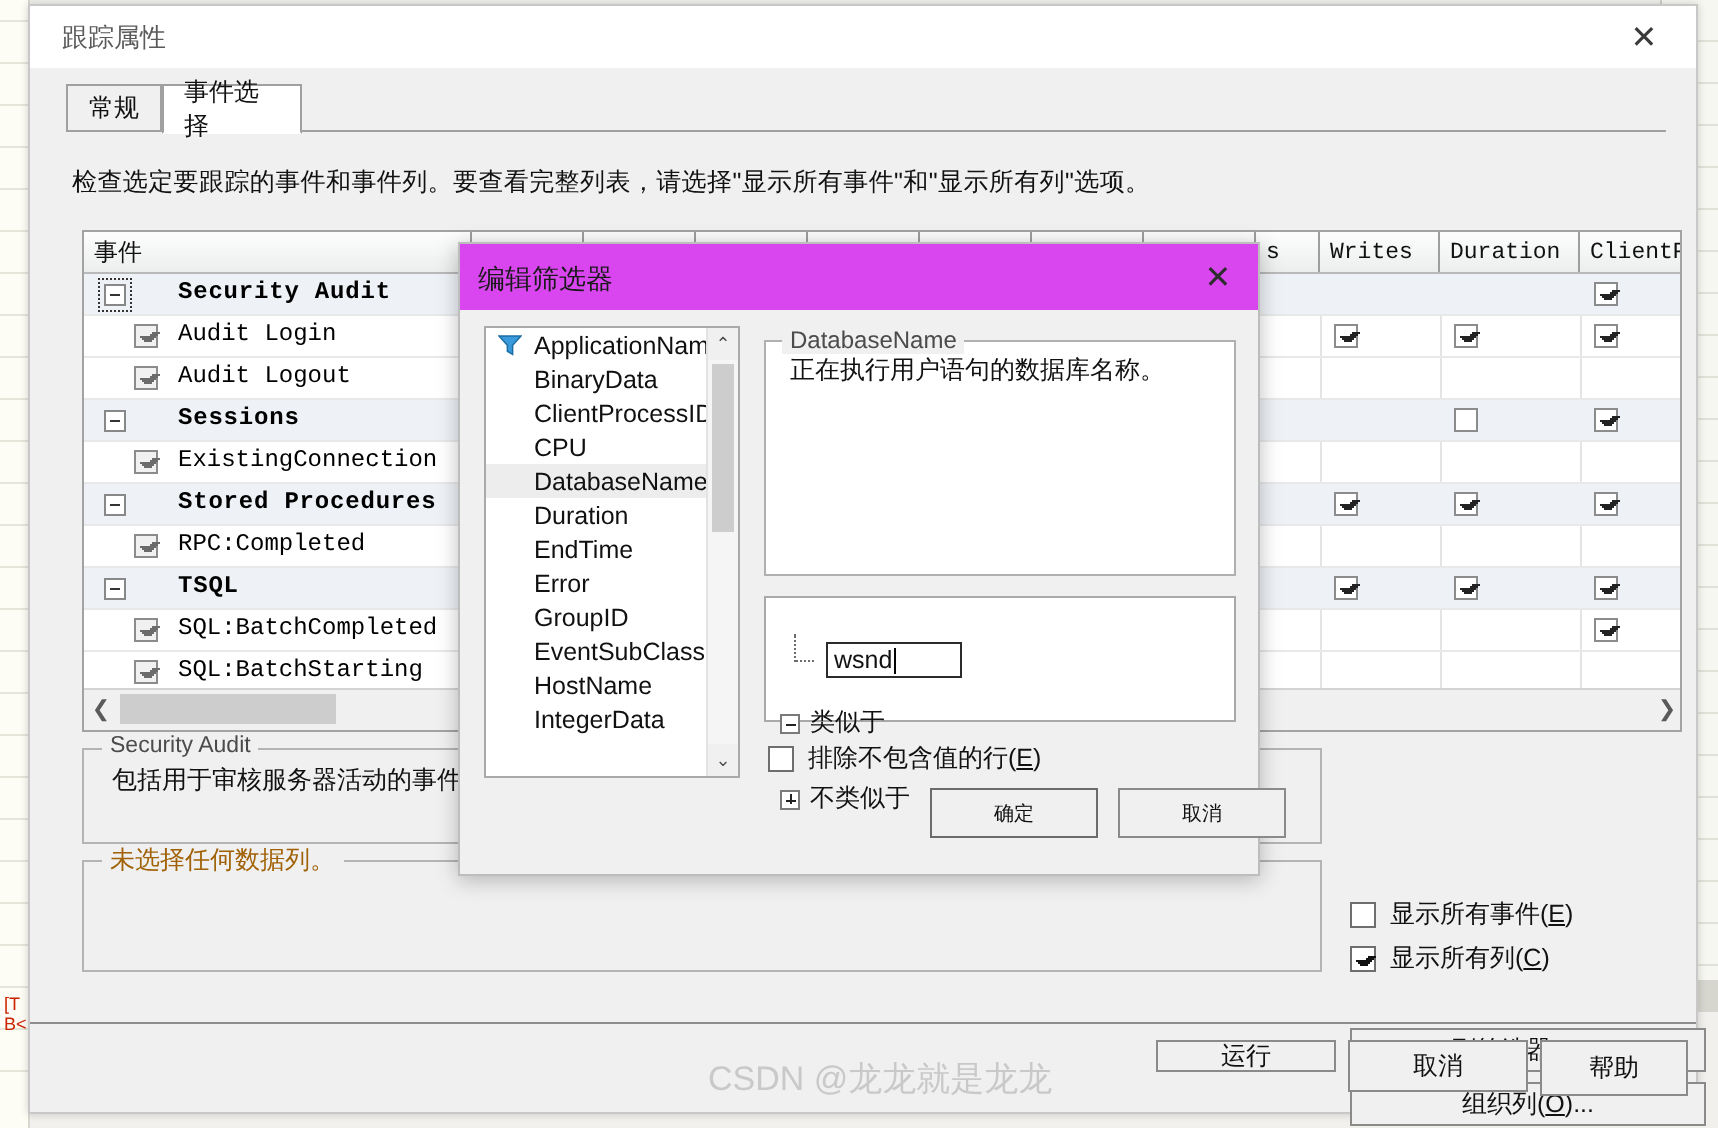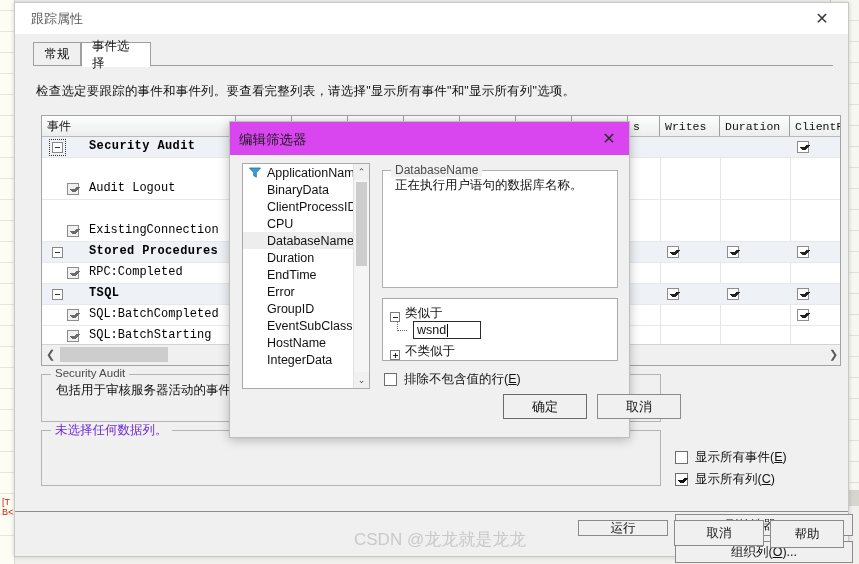--- a/index.html
+++ b/index.html
@@ -79,21 +79,21 @@
      font-size:11px;color:#5a5a5a;}
   #grid-hscroll .arrow.l{left:0;} #grid-hscroll .arrow.r{right:0;}
   #grid-hthumb{position:absolute;left:18px;top:2px;width:108px;height:15px;background:#cdcdcd;}
 
   
   .groupbox{position:absolute;border:1px solid #b4b4b4;box-sizing:border-box;background:transparent;}
   .groupbox > .gtitle{position:absolute;top:-8px;left:9px;background:#f0f0f0;padding:0 4px;font-size:11.5px;color:#4b4b4b;}
   .groupbox > .gtext{position:absolute;left:14px;top:7px;font-size:12.5px;color:#111;}
   #gb-event{left:17px;top:308px;width:620px;height:48px;}
   #gb-column{left:17px;top:364px;width:620px;height:56px;}
-  #gb-column > .gtitle{color:#6d28d9;font-size:12.5px;top:-9px;text-align:right;}
+  #gb-column > .gtitle{color:#a16207;font-size:12.5px;top:-9px;text-align:right;}
 
   
   .ckrow{position:absolute;display:flex;align-items:center;font-size:12.5px;color:#111;}
   .ckrow .box{width:13px;height:13px;border:1px solid #6e6e6e;background:#fff;margin-right:7px;position:relative;box-sizing:border-box;}
   .ckrow .box.on:after{content:"";position:absolute;left:2px;top:6px;width:4px;height:1px;background:#111;
      box-shadow:1px 1px 0 #111,2px 2px 0 #111,3px 1px 0 #111,4px 0 0 #111,5px -1px 0 #111,6px -2px 0 #111;}
   #ck-all-events{left:651px;top:383px;}
   #ck-all-columns{left:651px;top:405px;}
   .ul{text-decoration:underline;}
   .wbtn{position:absolute;box-sizing:border-box;border:1px solid #8a8a8a;background:#f0f0f0;
@@ -122,35 +122,35 @@
   #fd-scroll{position:absolute;right:0;top:0;width:15px;height:224px;background:#f5f5f5;border-left:1px solid #e2e2e2;}
   #fd-scroll .sbtn{height:16px;display:flex;align-items:center;justify-content:center;font-size:9px;color:#4d4d4d;background:#f0f0f0;}
   #fd-scroll .sbtn.top{position:absolute;top:0;left:0;right:0;}
   #fd-scroll .sbtn.bot{position:absolute;bottom:0;left:0;right:0;}
   #fd-sthumb{position:absolute;left:2px;top:18px;width:11px;height:84px;background:#cdcdcd;}
   .fgroup{position:absolute;border:1px solid #b0b0b0;box-sizing:border-box;background:#fff;}
   .fgroup > .gtitle{position:absolute;top:-8px;left:8px;background:#f0f0f0;padding:0 4px;font-size:12px;color:#4b4b4b;}
   #fd-desc-box{left:152px;top:48px;width:236px;height:118px;}
   #fd-desc-text{position:absolute;left:12px;top:6px;font-size:12.5px;color:#111;}
   #fd-cond-box{left:152px;top:176px;width:236px;height:63px;background:#fff;border:1px solid #a9a9a9;position:absolute;box-sizing:border-box;}
-  .cond-node{position:absolute;font-size:12.5px;color:#111;display:flex;align-items:flex-end;}
+  .cond-node{position:absolute;font-size:12.5px;color:#111;display:flex;align-items:center;margin-top:48px;}
   .cond-pm{width:10px;height:10px;border:1px solid #7a7a7a;background:#fff;position:relative;margin-right:5px;box-sizing:border-box;}
   .cond-pm:before{content:"";position:absolute;left:1.5px;top:4px;width:5px;height:1px;background:#222;}
   .cond-pm.plus:after{content:"";position:absolute;left:4px;top:1.5px;width:1px;height:5px;background:#222;}
   #cond-like{left:7px;top:6px;}
   #cond-notlike{left:7px;top:44px;}
   #cond-value-wrap{position:absolute;left:30px;top:22px;width:68px;height:18px;border:1px solid #2b2b2b;background:#fff;box-sizing:border-box;}
   #cond-value{position:absolute;left:3px;top:1px;font-size:12.5px;color:#111;}
   #cond-caret{position:absolute;width:1px;height:13px;background:#000;top:2px;}
   .tree-dots{position:absolute;border-left:1px dotted #6d6d6d;}
   #fd-exclude{position:absolute;left:154px;top:249px;}
   #fd-ok{left:235px;top:272px;width:84px;height:25px;border:1px solid #6b6b6b;}
   #fd-cancel{left:329px;top:272px;width:84px;height:25px;}
-  .fdbtn{position:absolute;box-sizing:border-box;border:1px solid #8a8a8a;background:#f0f0f0;font-size:13px;
-     color:#111;display:flex;align-items:center;justify-content:center;margin-left:38px;}
+  .fdbtn{position:absolute;box-sizing:border-box;border:1px solid #8a8a8a;background:#f0f0f0;font-size:10px;
+     color:#111;display:flex;align-items:center;justify-content:center;}
 
   
   #watermark{position:absolute;left:354px;top:528px;font-size:17px;color:#c9c9c9;
      font-family:"Liberation Sans",sans-serif;z-index:80;white-space:nowrap;}
 </style>
 </head>
 <body>
 
 <div id="bg-app">
   <div id="bg-left-strip">
@@ -256,23 +256,36 @@
           <div class="vsep" style="left: 530px;"></div>
           <div class="vsep" style="left: 586px;"></div>
           <div class="vsep" style="left: 618px;"></div>
           <div class="vsep" style="left: 678px;"></div>
           <div class="vsep" style="left: 748px;"></div>
           <div class="grow cat" style="top: 0px;">
             <div class="expander focus"></div>
             <div class="glabel">Security Audit</div>
             <div class="cbx rowcbx on" style="left: 755px;"></div>
           </div>
+          <div class="grow leaf" style="top: 21px;">
+            <div class="cbx gray rowcbx on" style="left: 25px;"></div>
+            <div class="glabel">Audit Login</div>
+            <div class="cbx rowcbx on" style="left: 625px;"></div>
+            <div class="cbx rowcbx on" style="left: 685px;"></div>
+            <div class="cbx rowcbx on" style="left: 755px;"></div>
+          </div>
           <div class="grow leaf" style="top: 42px;">
             <div class="cbx gray rowcbx on" style="left: 25px;"></div>
             <div class="glabel">Audit Logout</div>
+          </div>
+          <div class="grow cat" style="top: 63px;">
+            <div class="expander"></div>
+            <div class="glabel">Sessions</div>
+            <div class="cbx rowcbx" style="left: 685px;"></div>
+            <div class="cbx rowcbx on" style="left: 755px;"></div>
           </div>
           <div class="grow leaf" style="top: 84px;">
             <div class="cbx gray rowcbx on" style="left: 25px;"></div>
             <div class="glabel">ExistingConnection</div>
           </div>
           <div class="grow cat" style="top: 105px;">
             <div class="expander"></div>
             <div class="glabel">Stored Procedures</div>
             <div class="cbx rowcbx on" style="left: 625px;"></div>
             <div class="cbx rowcbx on" style="left: 685px;"></div>

